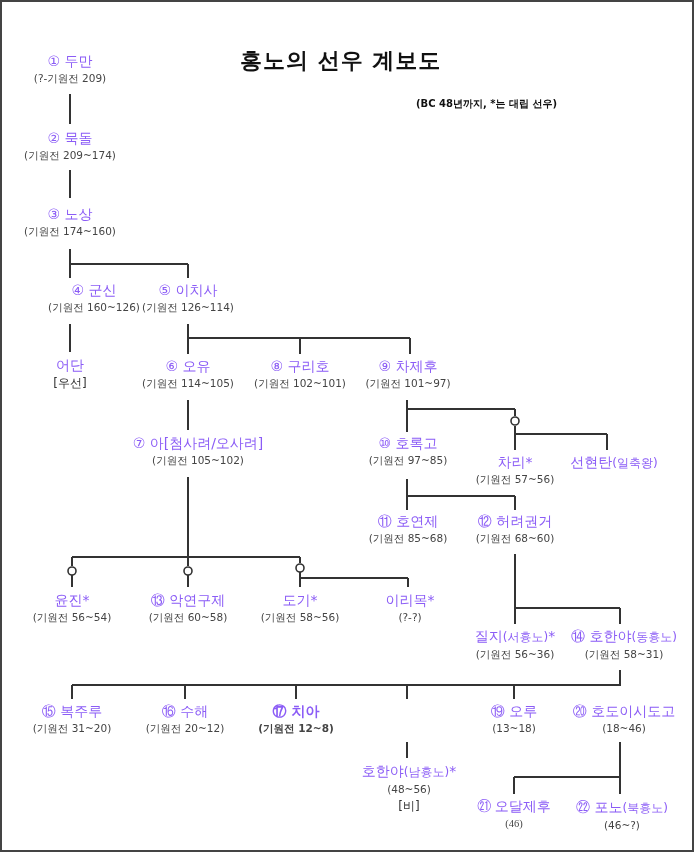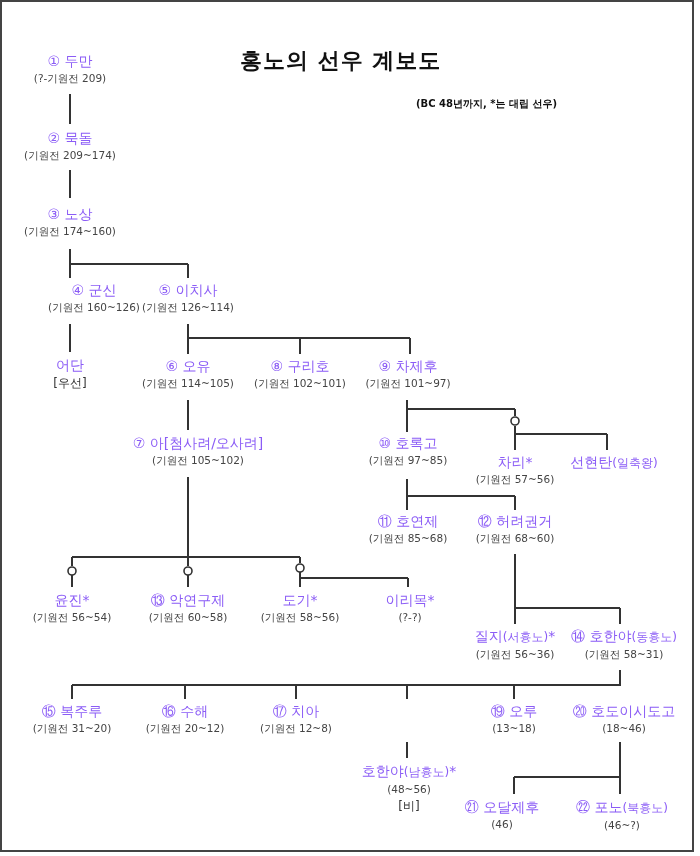--- a/index.html
+++ b/index.html
@@ -181,38 +181,38 @@
     <div class="dates">(기원전 58~31)</div>
   </div>
   <div class="node" style="left:70px; top:700px;">
     <div class="name">⑮ 복주루</div>
     <div class="dates">(기원전 31~20)</div>
   </div>
   <div class="node" style="left:183px; top:700px;">
     <div class="name">⑯ 수해</div>
     <div class="dates">(기원전 20~12)</div>
   </div>
-  <div class="node" style="left:294px; top:700px;">
+  <div class="node" style="left:294px; top:700px;font-weight:bold;">
     <div class="name">⑰ 치아</div>
     <div class="dates">(기원전 12~8)</div>
   </div>
   <div class="node" style="left:512px; top:700px;">
     <div class="name">⑲ 오루</div>
     <div class="dates">(13~18)</div>
   </div>
   <div class="node" style="left:622px; top:700px;">
     <div class="name">⑳ 호도이시도고</div>
     <div class="dates">(18~46)</div>
   </div>
   <div class="node" style="left:407px; top:760px;">
     <div class="name"><span>호한야</span><small>(남흉노)</small><span>*</span></div>
     <div class="dates">(48~56)</div>
     <div class="extra">[비]</div>
   </div>
-  <div class="node" style="left:500px; top:796px;">
+  <div class="node" style="left:512px; top:796px;font-family:Liberation Serif, serif;">
     <div class="name">㉑ 오달제후</div>
     <div class="dates">(46)</div>
   </div>
   <div class="node" style="left:620px; top:796px;">
     <div class="name"><span>㉒ 포노</span><small>(북흉노)</small></div>
     <div class="dates">(46~?)</div>
   </div>
 
 </div>
 

